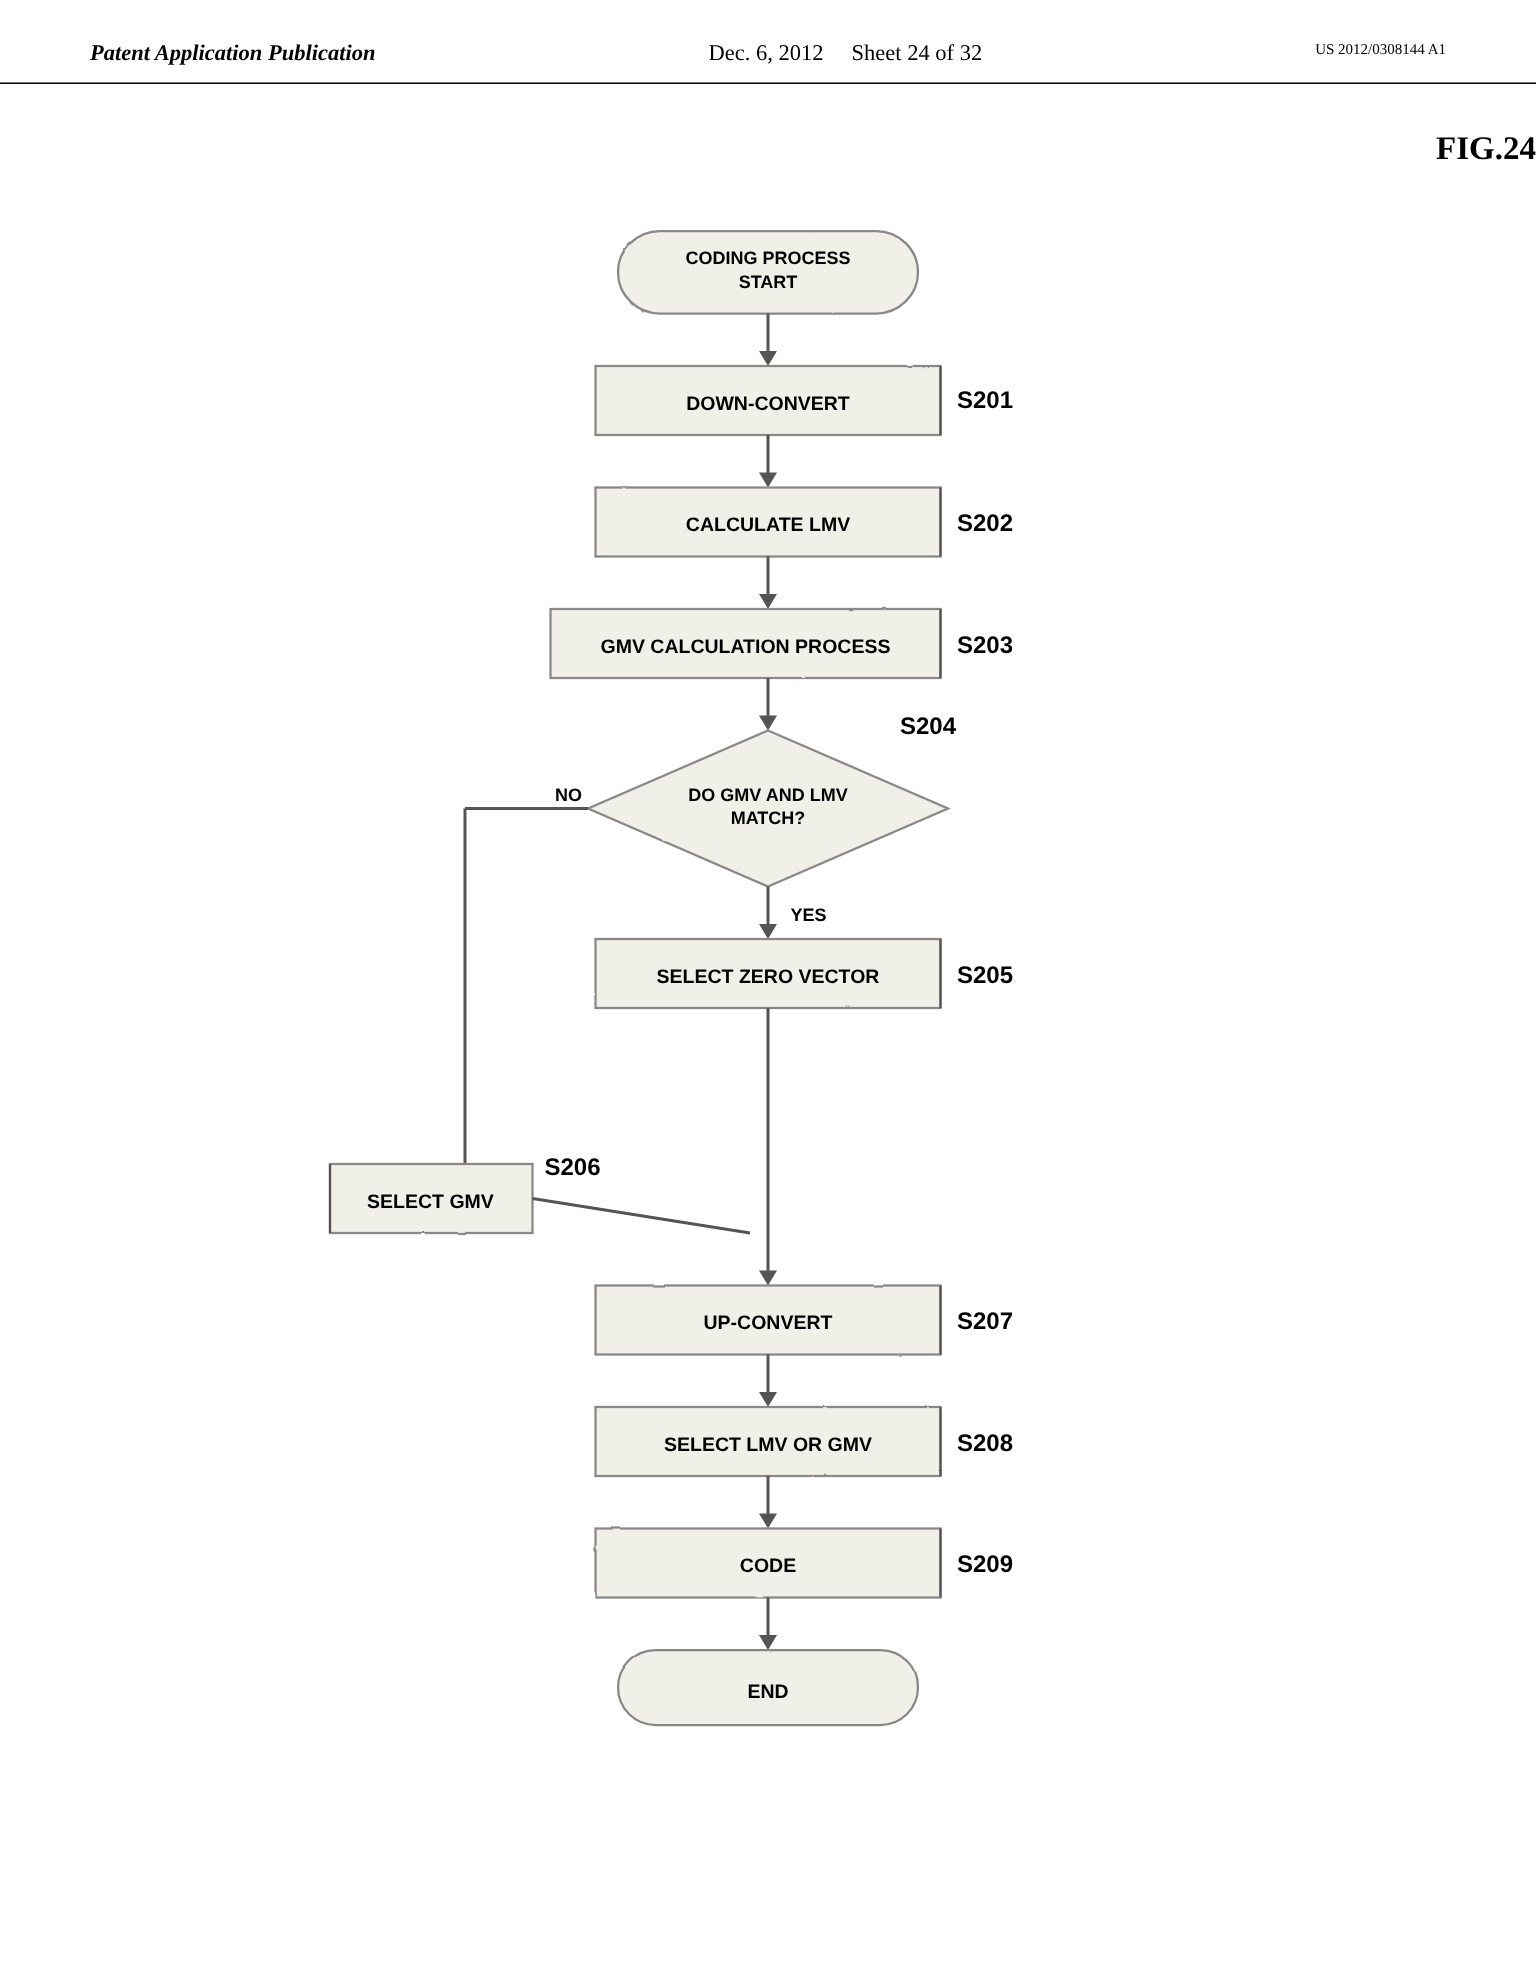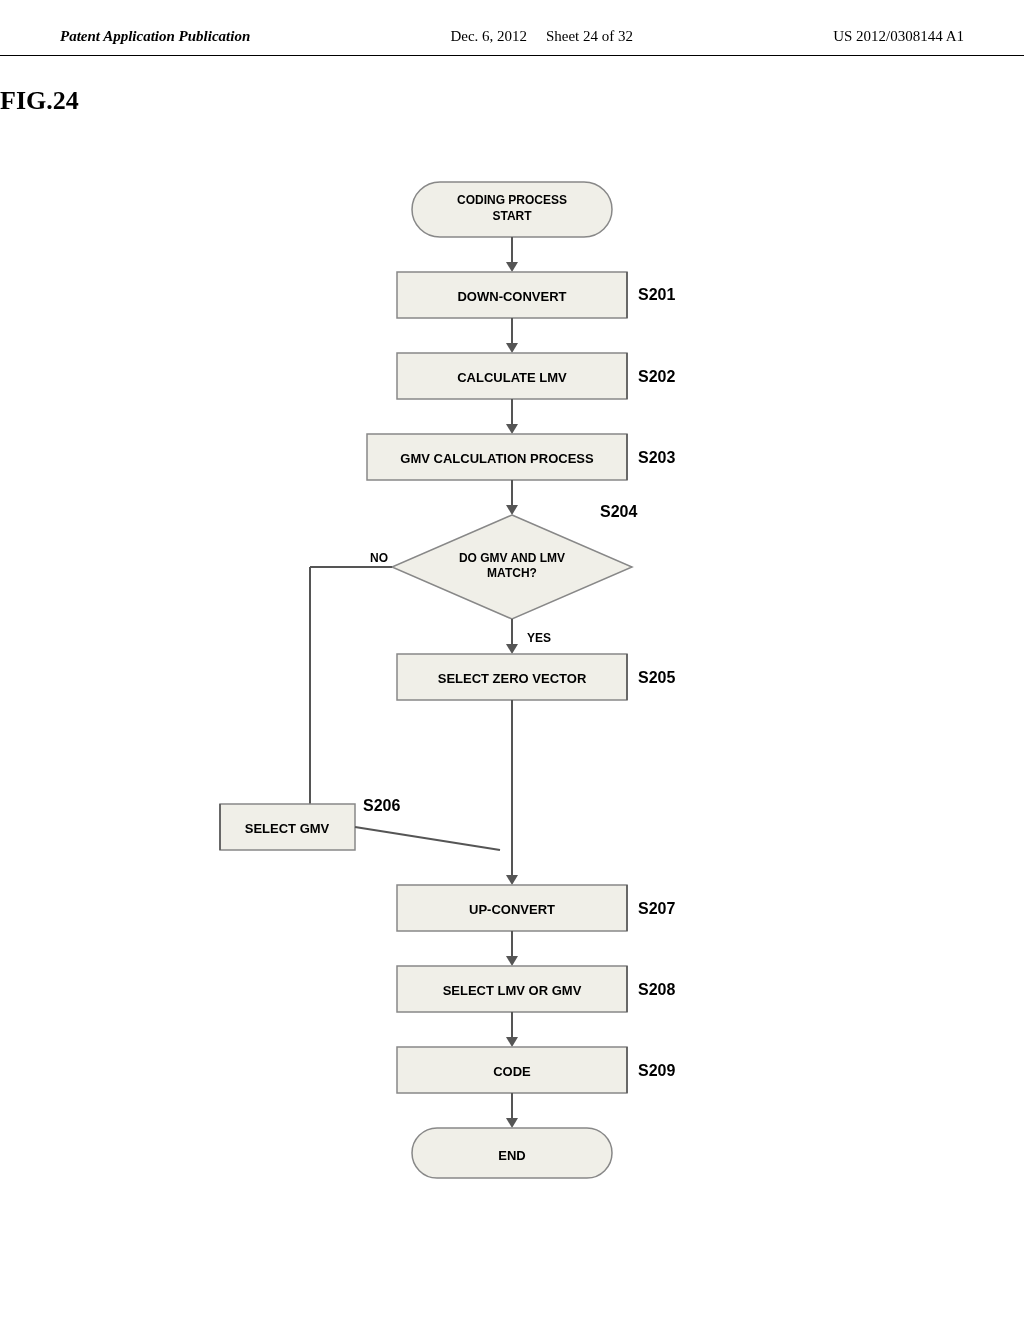--- a/index.html
+++ b/index.html
@@ -26,29 +26,29 @@
       font-weight: bold;
       font-style: italic;
     }
 
     .header-center {
       font-size: 15px;
       text-align: right;
     }
 
     .header-right {
-      font-size: 15px;
+      font-size: 10px;
     }
 
     .fig-title {
-      text-align: left;
-      font-size: 26px;
+      text-align: right;
+      font-size: 22px;
       font-weight: bold;
       margin-top: 30px;
-      margin-bottom: 36px;
+      margin-bottom: 12px;
     }
 
   </style>
 </head>
 <body>
 
 <div class="header">
   <div class="header-left">Patent Application Publication</div>
   <div class="header-center">
     <span>Dec. 6, 2012</span>

